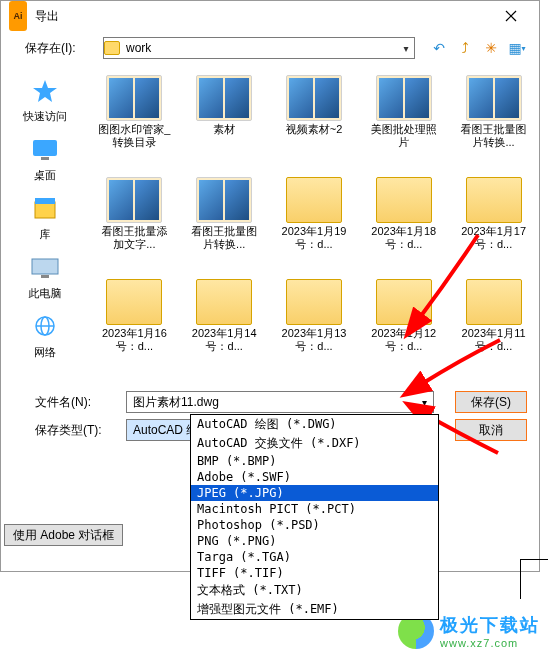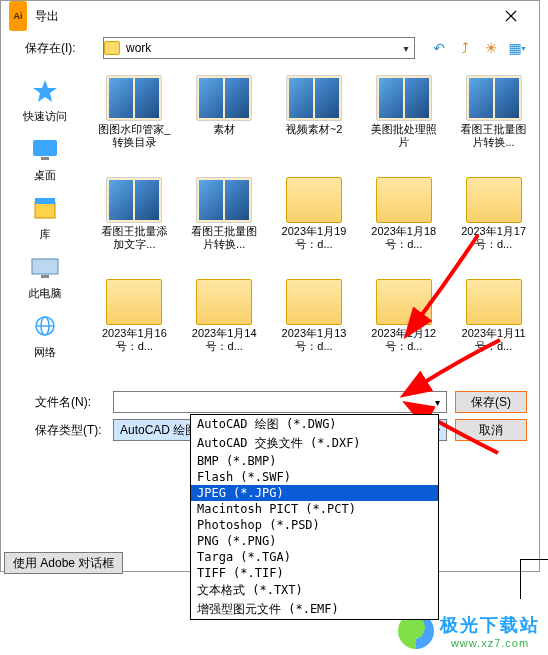--- a/index.html
+++ b/index.html
@@ -28,35 +28,35 @@
 
 .files { flex: 1; padding: 8px 6px; display: grid; grid-template-columns: repeat(5, 1fr); grid-auto-rows: 96px; gap: 6px 11px; overflow: hidden; position: relative; }
 .file-item { display: flex; flex-direction: column; align-items: center; cursor: pointer; }
 .thumb { width: 56px; height: 46px; border: 1px solid #d0d0d0; background: #fbecc7; border-radius: 2px; position: relative; overflow: hidden; }
 .thumb.photo::before { content:""; position:absolute; left:2px; top:2px; width:24px; height:40px; background: linear-gradient(135deg,#5ba8e8,#2a5f9e); }
 .thumb.photo::after { content:""; position:absolute; right:2px; top:2px; width:24px; height:40px; background: linear-gradient(135deg,#4a90d9,#1e4e82); }
 .thumb.folder { background: linear-gradient(#ffe7a3,#f9d06a); border-color: #d6a300; }
 .fname { font-size: 11px; text-align: center; color: #000; line-height: 1.15; margin-top: 2px; width: 76px; word-break: break-all; }
 
 .bottom { padding: 4px 12px; }
-.brow { display: flex; align-items: center; margin-bottom: 6px; gap: 8px; }
+.brow { display: flex; align-items: center; margin-bottom: 6px; gap: 21px; }
 .brow .blabel { width: 92px; font-size: 12px; text-align: left; padding-left: 22px; }
 .brow .bcombo { flex: 1; height: 22px; border: 1px solid #7a7a7a; display: flex; align-items: center; padding: 0 6px; font-size: 12px; background: #fff; position: relative; }
 .brow .bcombo .dd { margin-left: auto; font-size: 10px; cursor: pointer; }
 .brow .bbtn { width: 72px; height: 22px; border: 1px solid #f97316; background: #e1e1e1; font-size: 12px; cursor: pointer; display: flex; align-items: center; justify-content: center; }
 
 .dropdown { position: absolute; left: 190px; top: 414px; width: 249px; border: 1px solid #000; background: #fff; z-index: 10; }
 .dropdown .opt { font-size: 12px; padding: 1px 6px; cursor: pointer; font-family: SimSun, monospace; white-space: nowrap; }
 .dropdown .opt.sel { background: #0a5bd6; color: #fff; }
 
-.adobe-btn { position: absolute; left: 4px; top: 552px; height: 22px; padding: 0 8px; border: 1px solid #7a7a7a; background: #e1e1e1; font-size: 12px; display: flex; align-items: center; cursor: pointer; }
+.adobe-btn { position: absolute; left: 4px; top: 524px; height: 22px; padding: 0 8px; border: 1px solid #7a7a7a; background: #e1e1e1; font-size: 12px; display: flex; align-items: center; cursor: pointer; }
 
 .watermark { position: absolute; right: 8px; bottom: 6px; display: flex; align-items: center; gap: 6px; }
 .wm-logo { width: 36px; height: 36px; border-radius: 50%; background: radial-gradient(circle at 40% 40%, #7fe04a 0 40%, transparent 41%), conic-gradient(#4aa3ff 0 180deg, #7fe04a 180deg 360deg); }
-.wm-text { display: flex; flex-direction: column; text-align: center; }
+.wm-text { display: flex; flex-direction: column; }
 .wm-cn { font-size: 18px; font-weight: bold; color: #22a2ff; letter-spacing: 2px; }
 .wm-url { font-size: 11px; color: #37b048; letter-spacing: 1px; }
 
 .arrow { position: absolute; pointer-events: none; }
 .arrow svg { overflow: visible; }
 
 .pointer { position: absolute; left: 420px; top: 483px; font-size: 16px; color: #000; pointer-events:none; }
 
 .border-cut { position: absolute; right: 0; bottom: 56px; width: 28px; height: 40px; border-left: 1px solid #000; border-top: 1px solid #000;}
 </style>
@@ -200,40 +200,41 @@
           <div class="thumb folder"></div>
           <div class="fname">2023年1月11号：d...</div>
         </div>
       </div>
   </div>
 
   <div class="bottom">
     <div class="brow">
       <div class="blabel">文件名(N):</div>
       <div class="bcombo">
+        <span>图片素材11.dwg</span>
         <span class="dd">▾</span>
       </div>
       <div class="bbtn">保存(S)</div>
     </div>
     <div class="brow">
       <div class="blabel">保存类型(T):</div>
       <div class="bcombo" style="background:#cfe6ff">
         <span>AutoCAD 绘图 (*.DWG)</span>
         <span class="dd">▾</span>
       </div>
       <div class="bbtn">取消</div>
     </div>
   </div>
 </div>
 
 <div class="dropdown" id="dropdown">
     <div class="opt">AutoCAD 绘图 (*.DWG)</div>
     <div class="opt">AutoCAD 交换文件 (*.DXF)</div>
     <div class="opt">BMP (*.BMP)</div>
-    <div class="opt">Flash (*.SWF)</div>
+    <div class="opt">Adobe (*.SWF)</div>
     <div class="opt sel">JPEG (*.JPG)</div>
     <div class="opt">Macintosh PICT (*.PCT)</div>
     <div class="opt">Photoshop (*.PSD)</div>
     <div class="opt">PNG (*.PNG)</div>
     <div class="opt">Targa (*.TGA)</div>
     <div class="opt">TIFF (*.TIF)</div>
     <div class="opt">文本格式 (*.TXT)</div>
     <div class="opt">增强型图元文件 (*.EMF)</div>
   </div>
 

